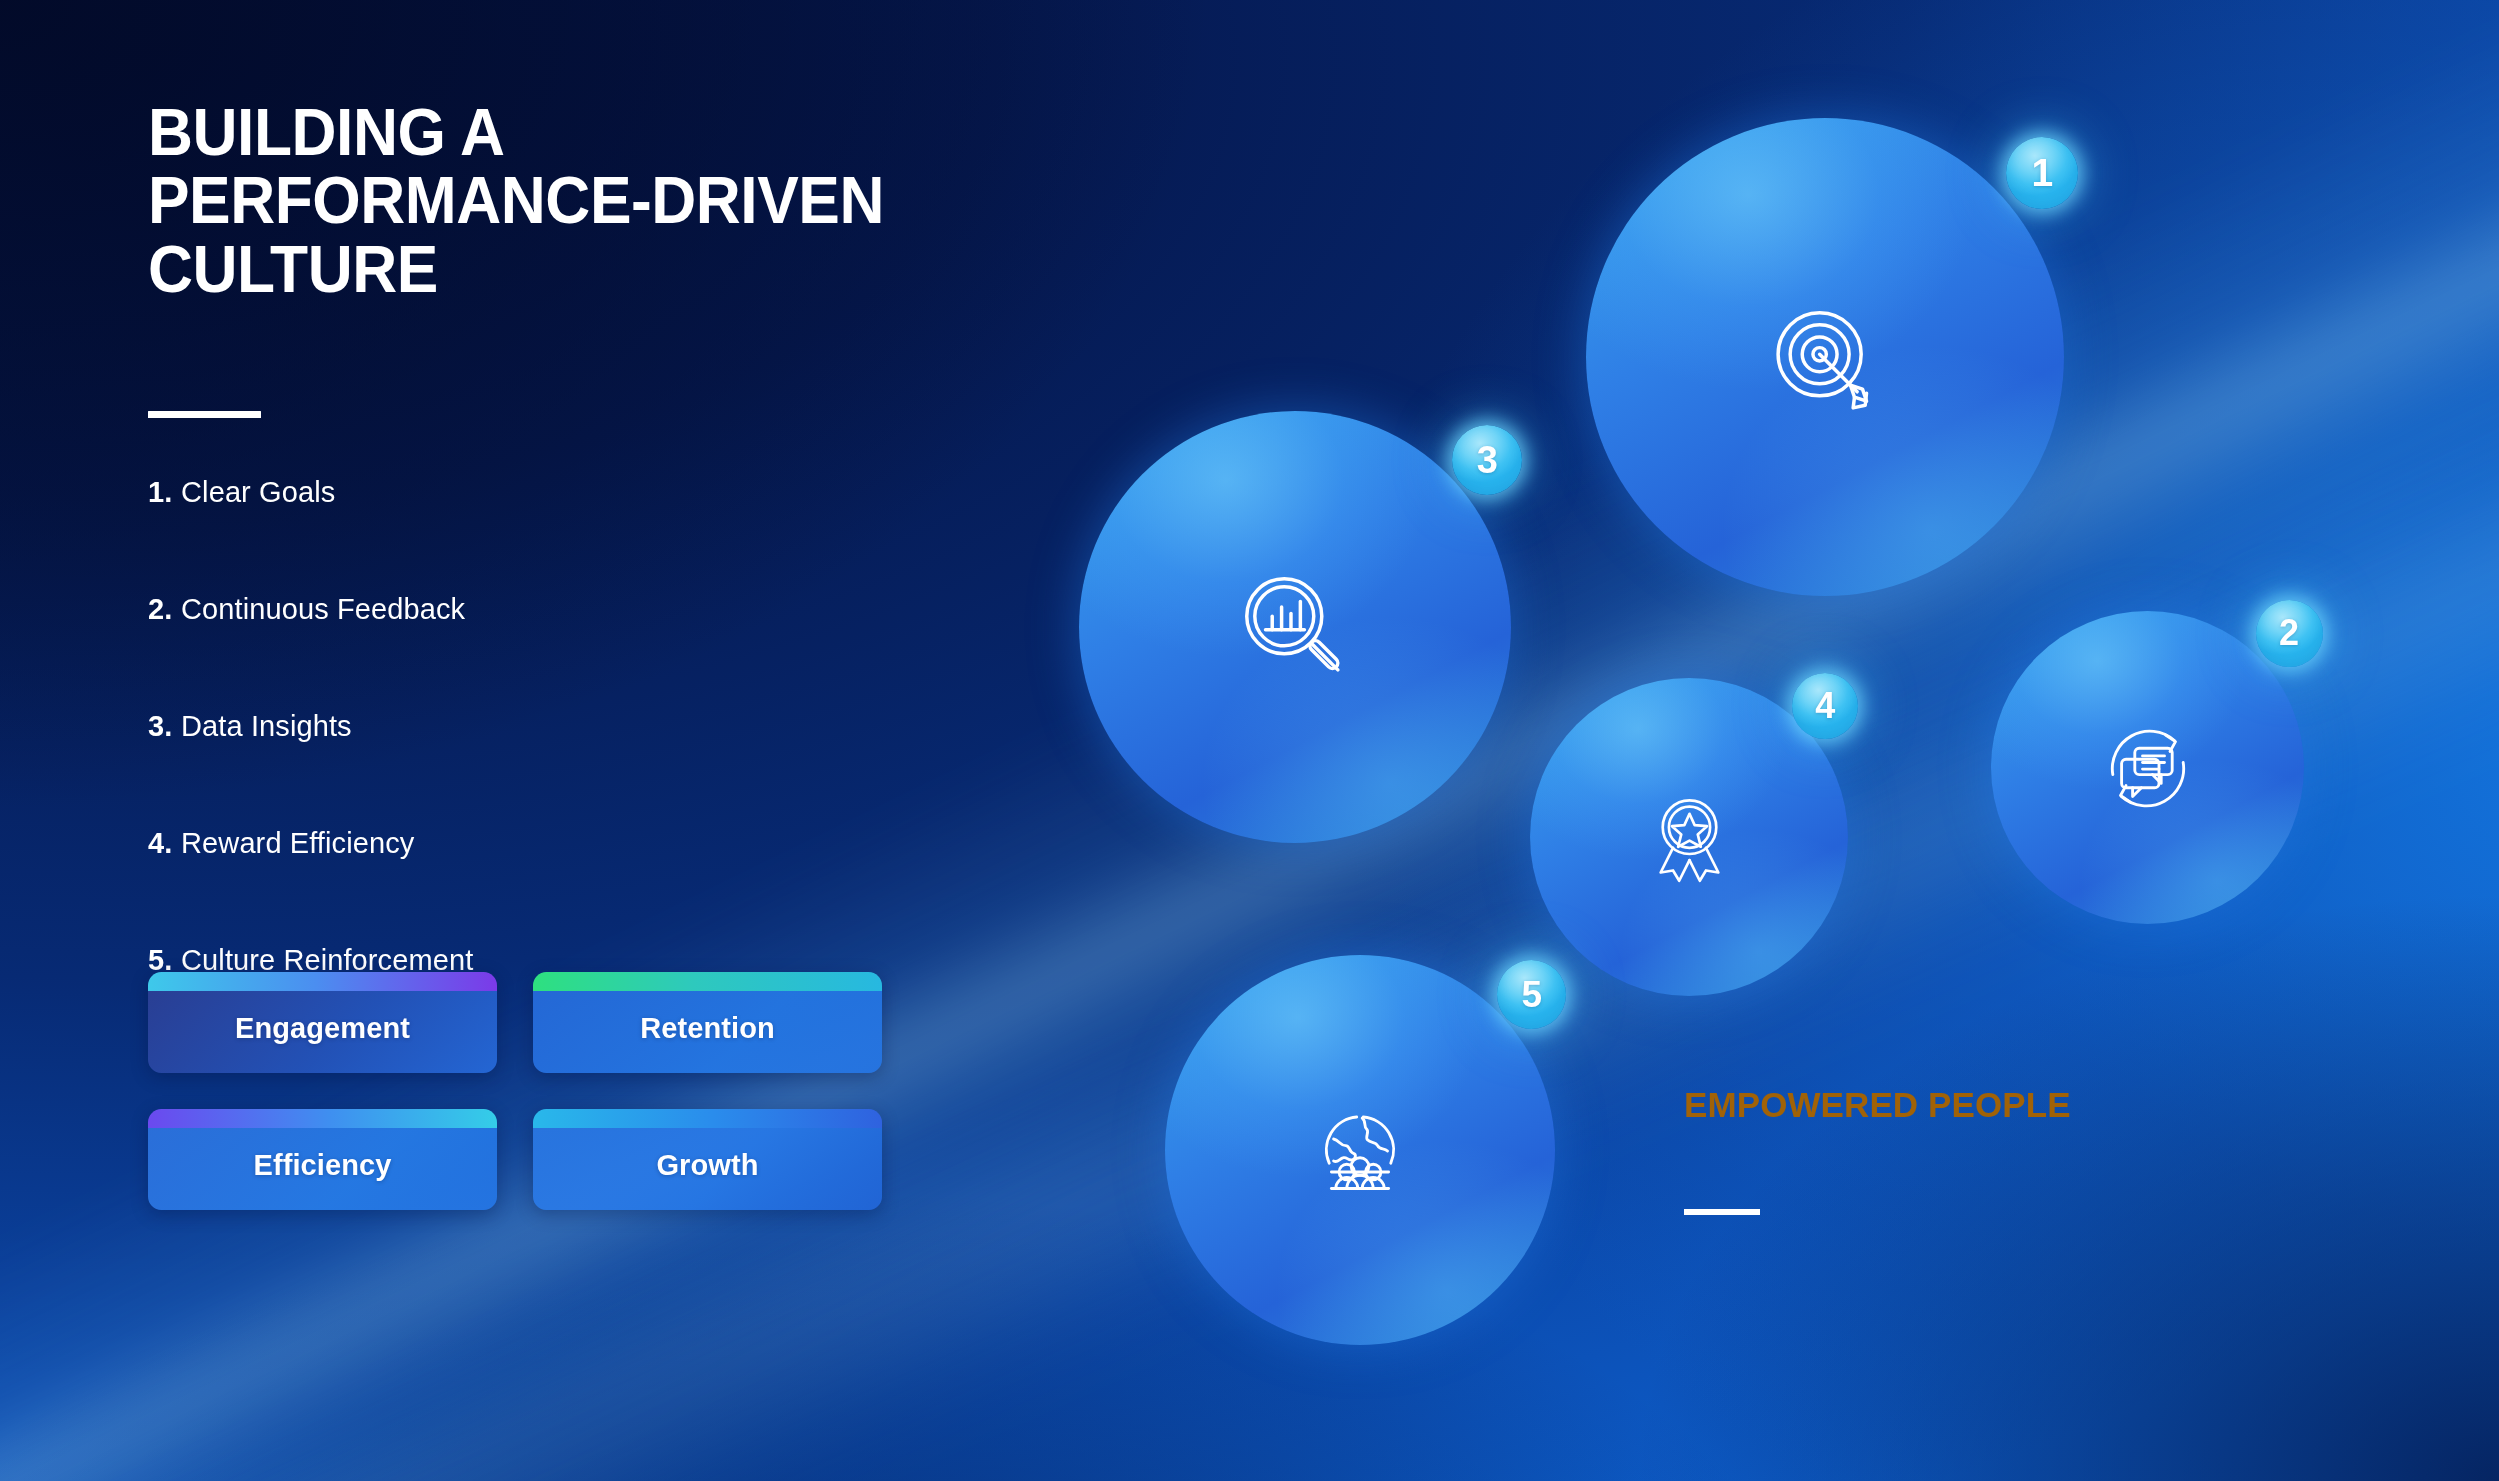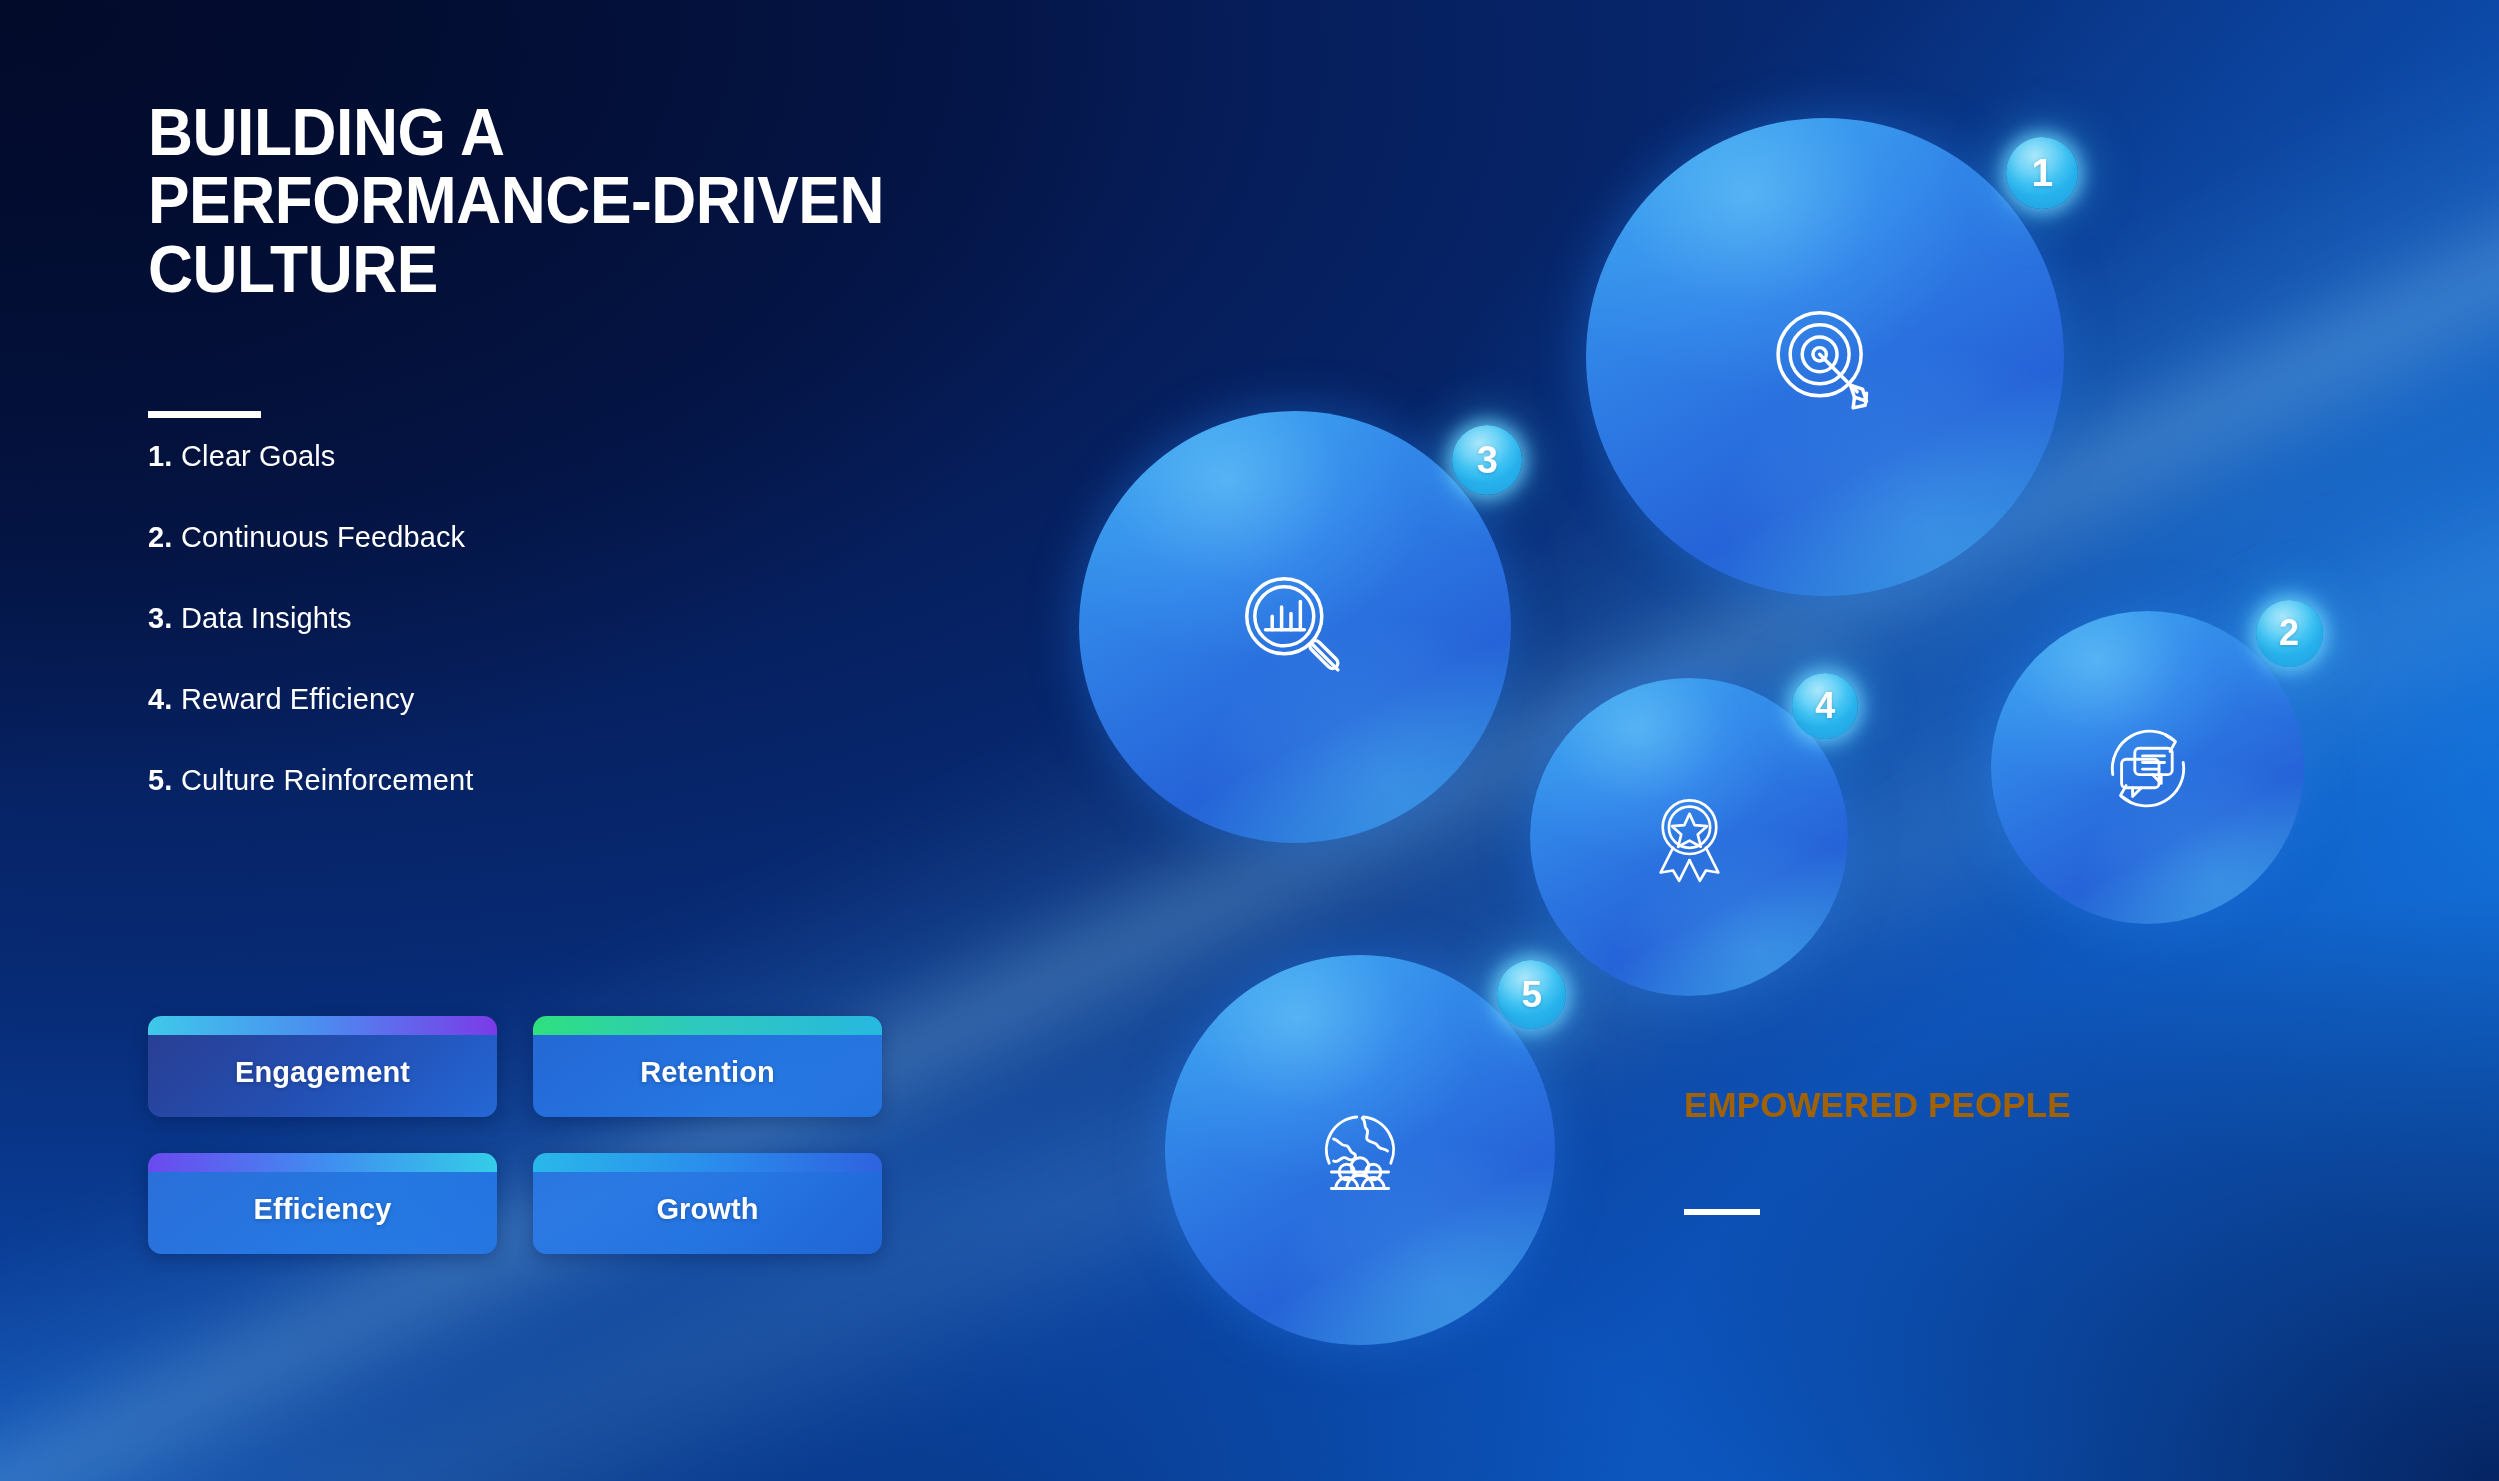--- a/index.html
+++ b/index.html
@@ -96,25 +96,25 @@
     line-height:1;
     margin-bottom:52px;
     white-space:nowrap;
     letter-spacing:0.1px;
   }
   .step .num{
     font-weight:700;
     margin-right:8.7px;
     font-family:"Liberation Sans Narrow","Liberation Sans", sans-serif;
   }
-  .step .txt{ font-weight:400; }
+  .step .txt{ font-weight:400;margin-top:36px; }
 
   
   .cards{
-    position:absolute; left:148px; top:1016px;
+    position:absolute; left:148px; top:972px;
     width:776px;
     display:grid;
     grid-template-columns:349px 349px;
     grid-column-gap:68px;
     grid-row-gap:48px;
     gap:36px;
   }
   .card{
     position:relative;
     height:101px;

